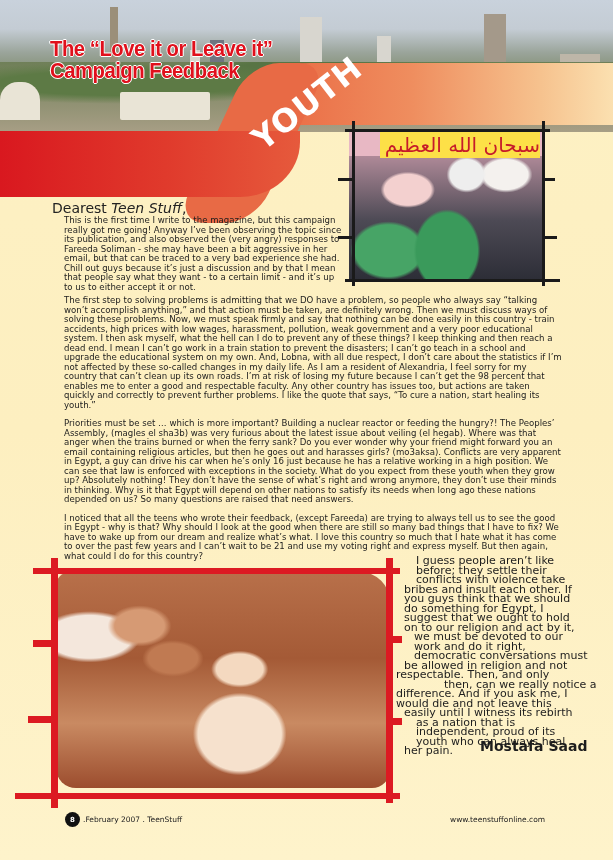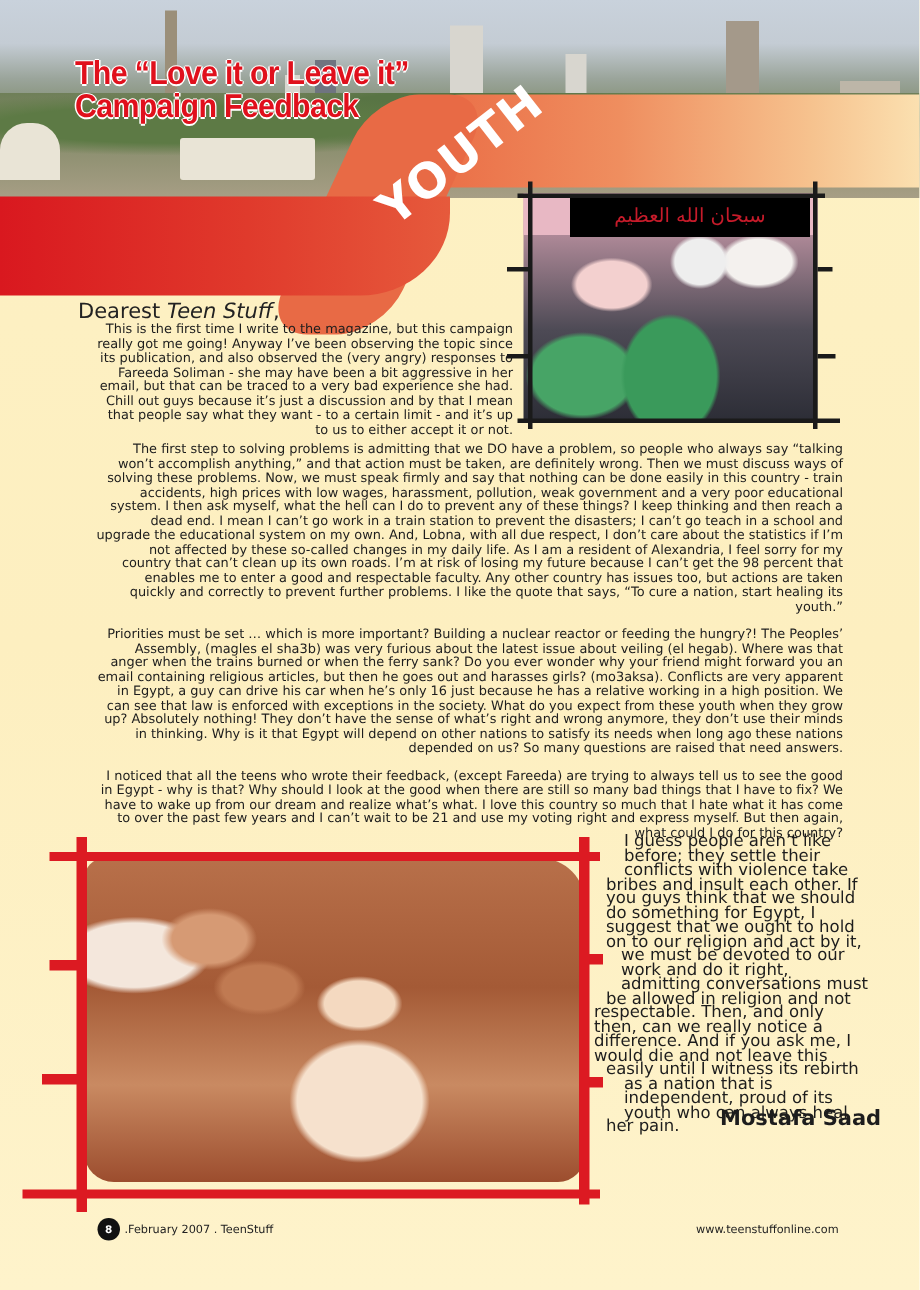--- a/index.html
+++ b/index.html
@@ -75,27 +75,27 @@
       linear-gradient(180deg,#e8b8c4 0 18%,transparent 18%),
       radial-gradient(ellipse at 30% 40%,#f3d0cf 0 12%,transparent 14%),
       radial-gradient(ellipse at 60% 30%,#eee 0 10%,transparent 12%),
       radial-gradient(ellipse at 80% 30%,#f4f1ee 0 10%,transparent 12%),
       radial-gradient(ellipse at 50% 80%,#3a9a5b 0 22%,transparent 24%),
       radial-gradient(ellipse at 20% 80%,#47a466 0 15%,transparent 17%),
       linear-gradient(180deg,#d8a4b4,#4d4a55 60%,#2c2d36);
   }
   .banner-arabic {
     position:absolute; left:380px; top:132px; width:160px; height:26px;
-    background:#000000; color:#c61b2a; font-size:13px; text-align:center; line-height:26px;
+    background:#fde047; color:#c61b2a; font-size:20px; text-align:right; line-height:26px;
   }
   .cm { position:absolute; background:#1a1a1a; }
 
   
   .body-text { position:absolute; font-size:8.6px; line-height:9.5px; color:#1d1d1d; }
-  .body-text p { margin:0 0 9px 12px;text-align:right; }
+  .body-text p { margin:0 0 9px 12px; }
   .salutation { position:absolute; left:52px; top:200px; font-size:14px; }
   .salutation i { font-style:italic; }
   .intro { left:52px; top:216px; width:290px; }
   .main { left:52px; top:296px; width:510px; }
 
   
   .photo2 {
     position:absolute; left:56px; top:572px; width:334px; height:216px;
     background:
       radial-gradient(ellipse at 55% 45%,#f4d9c0 0 9%,transparent 11%),
@@ -119,21 +119,21 @@
   }
 
   .footer-left {
     position:absolute; left:65px; top:812px; font-size:7.5px; color:#222;
     display:flex; align-items:center; gap:3px;
   }
   .page-num {
     width:15px; height:15px; border-radius:50%; background:#111; color:#fff;
     font-size:7px; display:flex; align-items:center; justify-content:center; font-weight:bold;
   }
-  .footer-right { position:absolute; left:464px; top:815px; font-size:7.5px; color:#222; }
+  .footer-right { position:absolute; left:450px; top:815px; font-size:7.5px; color:#222; }
 </style>
 </head>
 <body>
 
 <div class="page">
 
   <div class="skyline">
     <div class="bldg light" style="left:300px;width:22px;height:55px;"></div>
     <div class="bldg" style="left:110px;width:8px;height:70px;bottom:55px;background:#9b8f79;"></div>
     <div class="bldg dark" style="left:210px;width:14px;height:32px;"></div>
@@ -200,24 +200,24 @@
       <div style="padding-left: 20px;">I guess people aren’t like</div>
       <div style="padding-left: 20px;">before; they settle their</div>
       <div style="padding-left: 20px;">conflicts with violence take</div>
       <div style="padding-left: 8px;">bribes and insult each other.  If</div>
       <div style="padding-left: 8px;">you guys think that we should</div>
       <div style="padding-left: 8px;">do something for Egypt, I</div>
       <div style="padding-left: 8px;">suggest that we ought to hold</div>
       <div style="padding-left: 8px;">on to our religion and act by it,</div>
       <div style="padding-left: 18px;">we must be devoted to our</div>
       <div style="padding-left: 18px;">work and do it right,</div>
-      <div style="padding-left: 18px;">admitting conversations must</div>
+      <div style="padding-left: 18px;">democratic conversations must</div>
       <div style="padding-left: 8px;">be allowed in religion and not</div>
       <div style="padding-left: 0px;">respectable. Then, and only</div>
-      <div style="padding-left: 0px;">then, can we really notice a</div>
+      <div style="padding-left: 0px; margin-left: 48px;">then, can we really notice a</div>
       <div style="padding-left: 0px;">difference. And if you ask me, I</div>
       <div style="padding-left: 0px;">would die and not leave this</div>
       <div style="padding-left: 8px;">easily until I witness its rebirth</div>
       <div style="padding-left: 20px;">as a nation that is</div>
       <div style="padding-left: 20px;">independent, proud of its</div>
       <div style="padding-left: 20px;">youth who can always heal</div>
       <div style="padding-left: 8px;">her pain.</div>
     </div>
 
   <div class="signature">Mostafa Saad</div>

